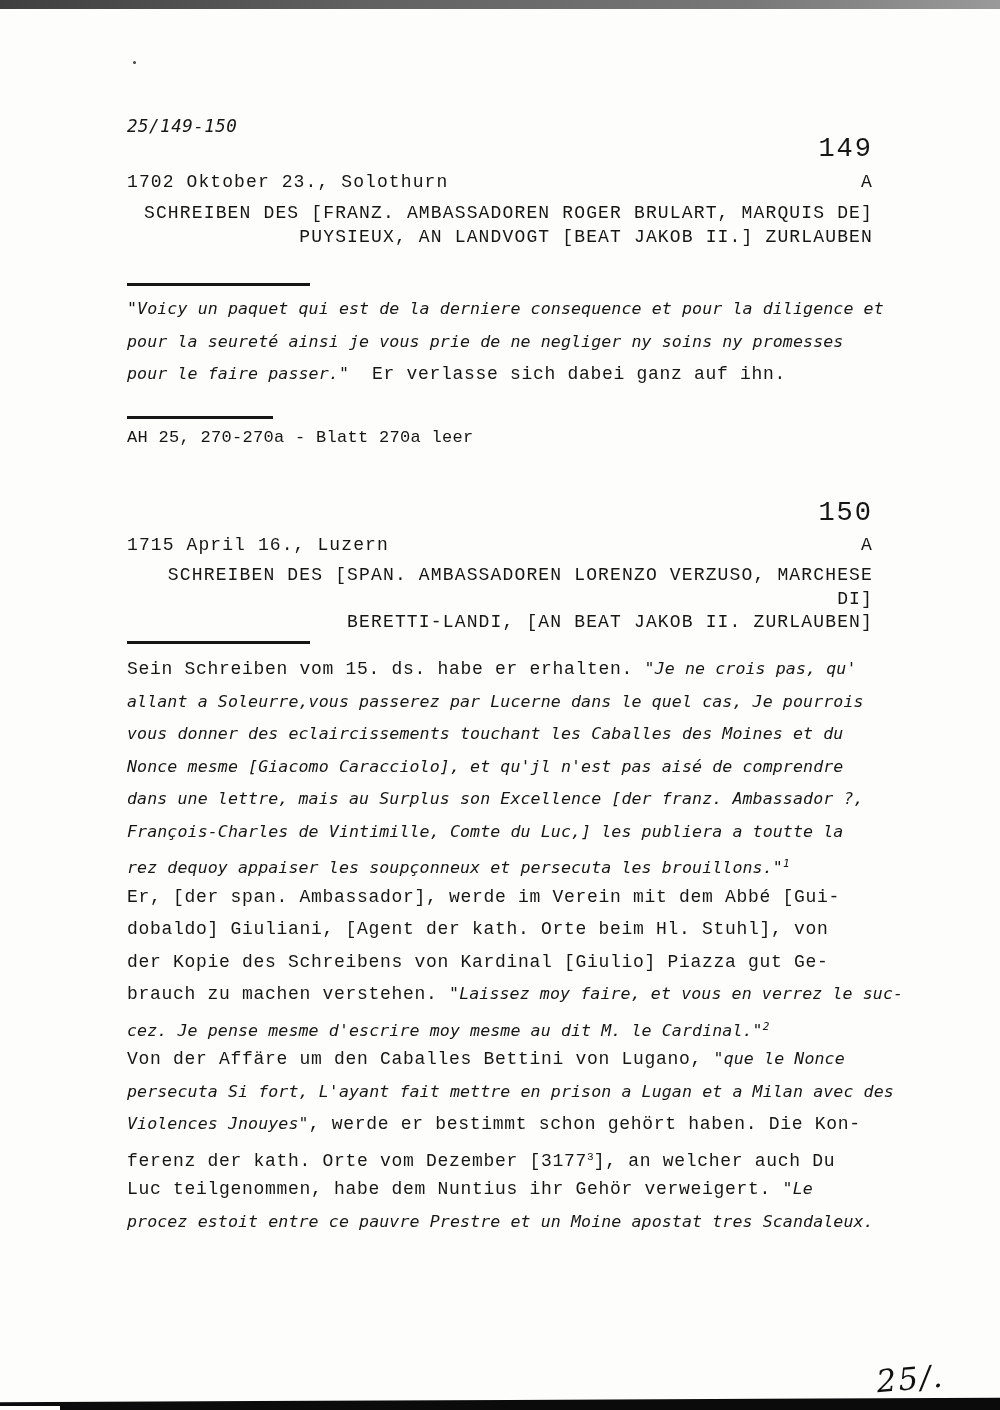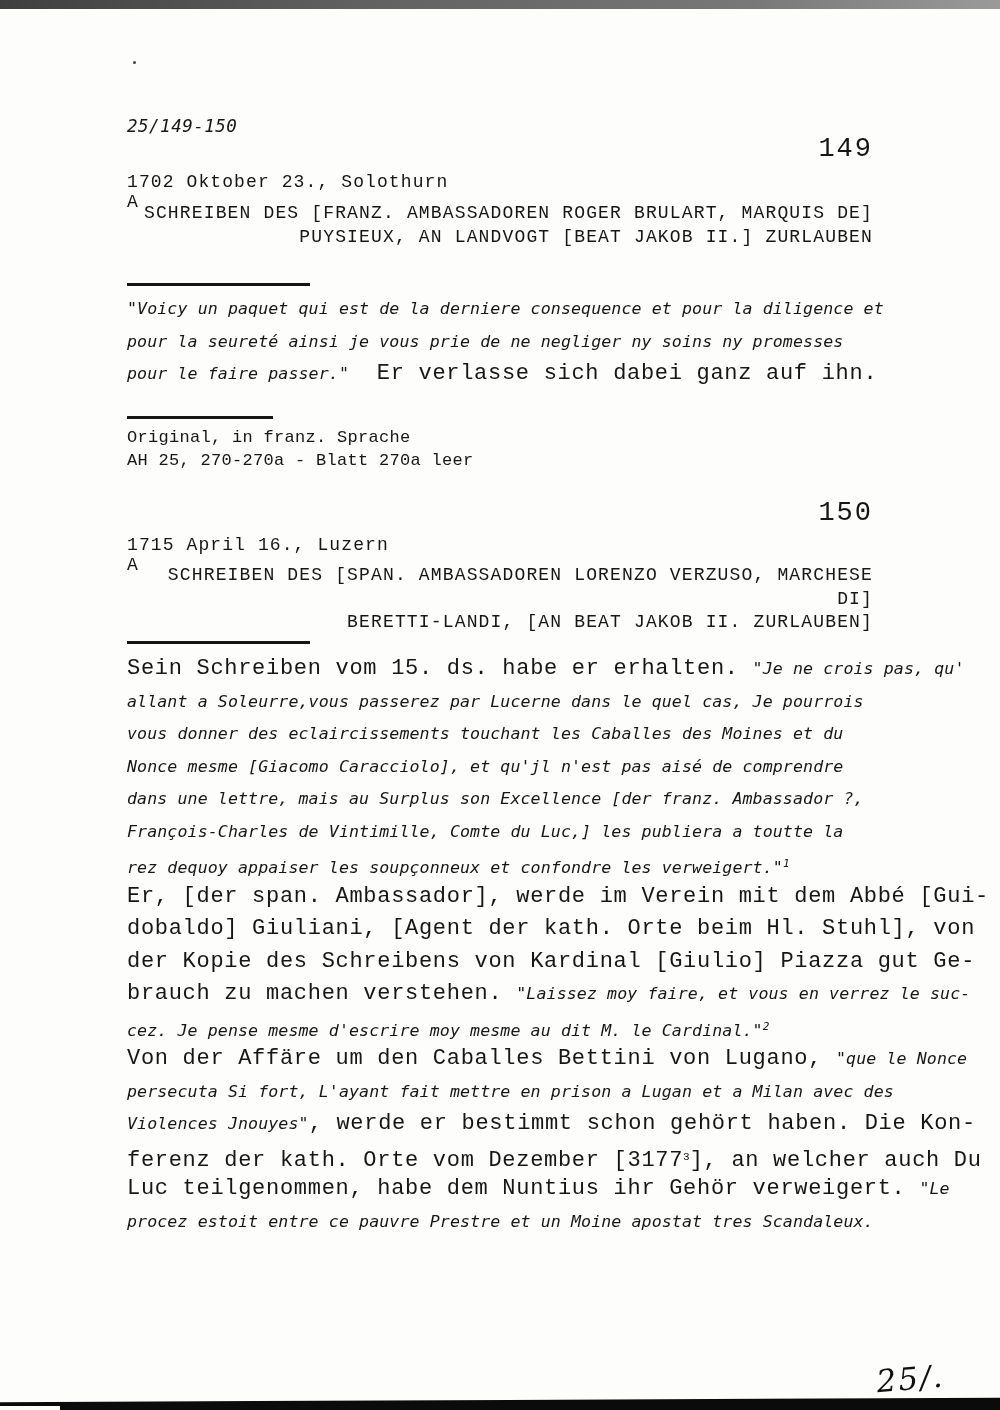--- a/index.html
+++ b/index.html
@@ -9,28 +9,28 @@
     font-family:"Liberation Mono",monospace;
   }
   .topbar{position:absolute;top:0;left:0;width:100%;height:9px;
     background:linear-gradient(90deg,#3f3f3f 0%,#606060 35%,#787878 75%,#9a9a9a 100%);}
   .bottombar{position:absolute;bottom:-5px;left:-6px;width:1012px;height:15px;
     background:#0b0b0b;transform:rotate(-0.25deg);}
   .edge-notch{position:absolute;bottom:0;left:0;width:60px;height:4px;background:#fdfdfc;}
   .abs{position:absolute;}
   .speck{position:absolute;width:3px;height:3px;border-radius:50%;background:#444;}
 
-  .ger{font-family:"Liberation Mono",monospace;font-size:22px;letter-spacing:0.7px;font-style:normal;}
+  .ger{font-family:"Liberation Mono",monospace;font-size:18px;letter-spacing:0.7px;font-style:normal;}
   .frit{font-family:"DejaVu Sans Mono",monospace;font-style:italic;font-size:16.6px;letter-spacing:0.1px;}
   sup.ger,sup.frit{font-size:11px;letter-spacing:0;}
 
   .ref{font-family:"DejaVu Sans Mono",monospace;font-style:italic;font-size:17.5px;letter-spacing:0.5px;}
   .entry-num{width:746px;left:127px;text-align:right;font-size:27px;letter-spacing:2px;}
   .date-row{left:127px;width:746px;display:flex;justify-content:space-between;
-    font-size:18px;letter-spacing:1.1px;flex-direction:column;}
+    font-size:18px;letter-spacing:1.1px;}
   .title-block{left:127px;width:746px;text-align:right;font-size:18px;
     letter-spacing:1.15px;line-height:23.5px;}
   .rule{position:absolute;height:2.6px;background:#151515;}
   .source-block{left:127px;font-size:17px;letter-spacing:0.3px;line-height:23px;}
   .body-block{left:127px;width:790px;line-height:32.5px;}
   .tl{white-space:pre;height:32.5px;}
   .handnote{
     font-family:"DejaVu Serif",serif;font-style:italic;
     font-size:31px;letter-spacing:2px;transform:rotate(-5deg);color:#101010;
   }
@@ -61,21 +61,20 @@
 
   <div class="abs body-block" style="top:293px;">
       <div class="tl"><span class="frit">"Voicy un paquet qui est de la derniere consequence et pour la diligence et</span></div>
       <div class="tl"><span class="frit">pour la seureté ainsi je vous prie de ne negliger ny soins ny promesses</span></div>
       <div class="tl"><span class="frit">pour le faire passer."</span><span class="ger">  Er verlasse sich dabei ganz auf ihn.</span></div>
     </div>
 
   <div class="rule" style="left:127px;top:416px;width:146px;"></div>
 
   <div class="abs source-block" style="top:426px;">
-    <div>Original, in franz. Sprache</div>
     <div>AH 25, 270-270a  -  Blatt 270a leer</div>
   </div>
 
   <div class="abs entry-num" style="top:498px;">150</div>
 
   <div class="abs date-row" style="top:535px;">
     <span>1715 April 16., Luzern</span>
     <span>A</span>
   </div>
 
@@ -86,21 +85,21 @@
 
   <div class="rule" style="left:127px;top:641px;width:183px;"></div>
 
   <div class="abs body-block" style="top:653px;">
       <div class="tl"><span class="ger">Sein Schreiben vom 15. ds. habe er erhalten. </span><span class="frit">"Je ne crois pas, qu'</span></div>
       <div class="tl"><span class="frit">allant a Soleurre,vous passerez par Lucerne dans le quel cas, Je pourrois</span></div>
       <div class="tl"><span class="frit">vous donner des eclaircissements touchant les Caballes des Moines et du</span></div>
       <div class="tl"><span class="frit">Nonce mesme [Giacomo Caracciolo], et qu'jl n'est pas aisé de comprendre</span></div>
       <div class="tl"><span class="frit">dans une lettre, mais au Surplus son Excellence [der franz. Ambassador ?,</span></div>
       <div class="tl"><span class="frit">François-Charles de Vintimille, Comte du Luc,] les publiera a toutte la</span></div>
-      <div class="tl"><span class="frit">rez dequoy appaiser les soupçonneux et confondre les verweigert."</span><sup class="frit">1</sup></div>
+      <div class="tl"><span class="frit">rez dequoy appaiser les soupçonneux et persecuta les brouillons."</span><sup class="frit">1</sup></div>
       <div class="tl"><span class="ger">Er, [der span. Ambassador], werde im Verein mit dem Abbé [Gui-</span></div>
       <div class="tl"><span class="ger">dobaldo] Giuliani, [Agent der kath. Orte beim Hl. Stuhl], von</span></div>
       <div class="tl"><span class="ger">der Kopie des Schreibens von Kardinal [Giulio] Piazza gut Ge-</span></div>
       <div class="tl"><span class="ger">brauch zu machen verstehen. </span><span class="frit">"Laissez moy faire, et vous en verrez le suc-</span></div>
       <div class="tl"><span class="frit">cez. Je pense mesme d'escrire moy mesme au dit M. le Cardinal."</span><sup class="frit">2</sup></div>
       <div class="tl"><span class="ger">Von der Affäre um den Caballes Bettini von Lugano, </span><span class="frit">"que le Nonce</span></div>
       <div class="tl"><span class="frit">persecuta Si fort, L'ayant fait mettre en prison a Lugan et a Milan avec des</span></div>
       <div class="tl"><span class="frit">Violences Jnouyes"</span><span class="ger">, werde er bestimmt schon gehört haben. Die Kon-</span></div>
       <div class="tl"><span class="ger">ferenz der kath. Orte vom Dezember [3177</span><sup class="ger">3</sup><span class="ger">], an welcher auch Du</span></div>
       <div class="tl"><span class="ger">Luc teilgenommen, habe dem Nuntius ihr Gehör verweigert. </span><span class="frit">"Le</span></div>

